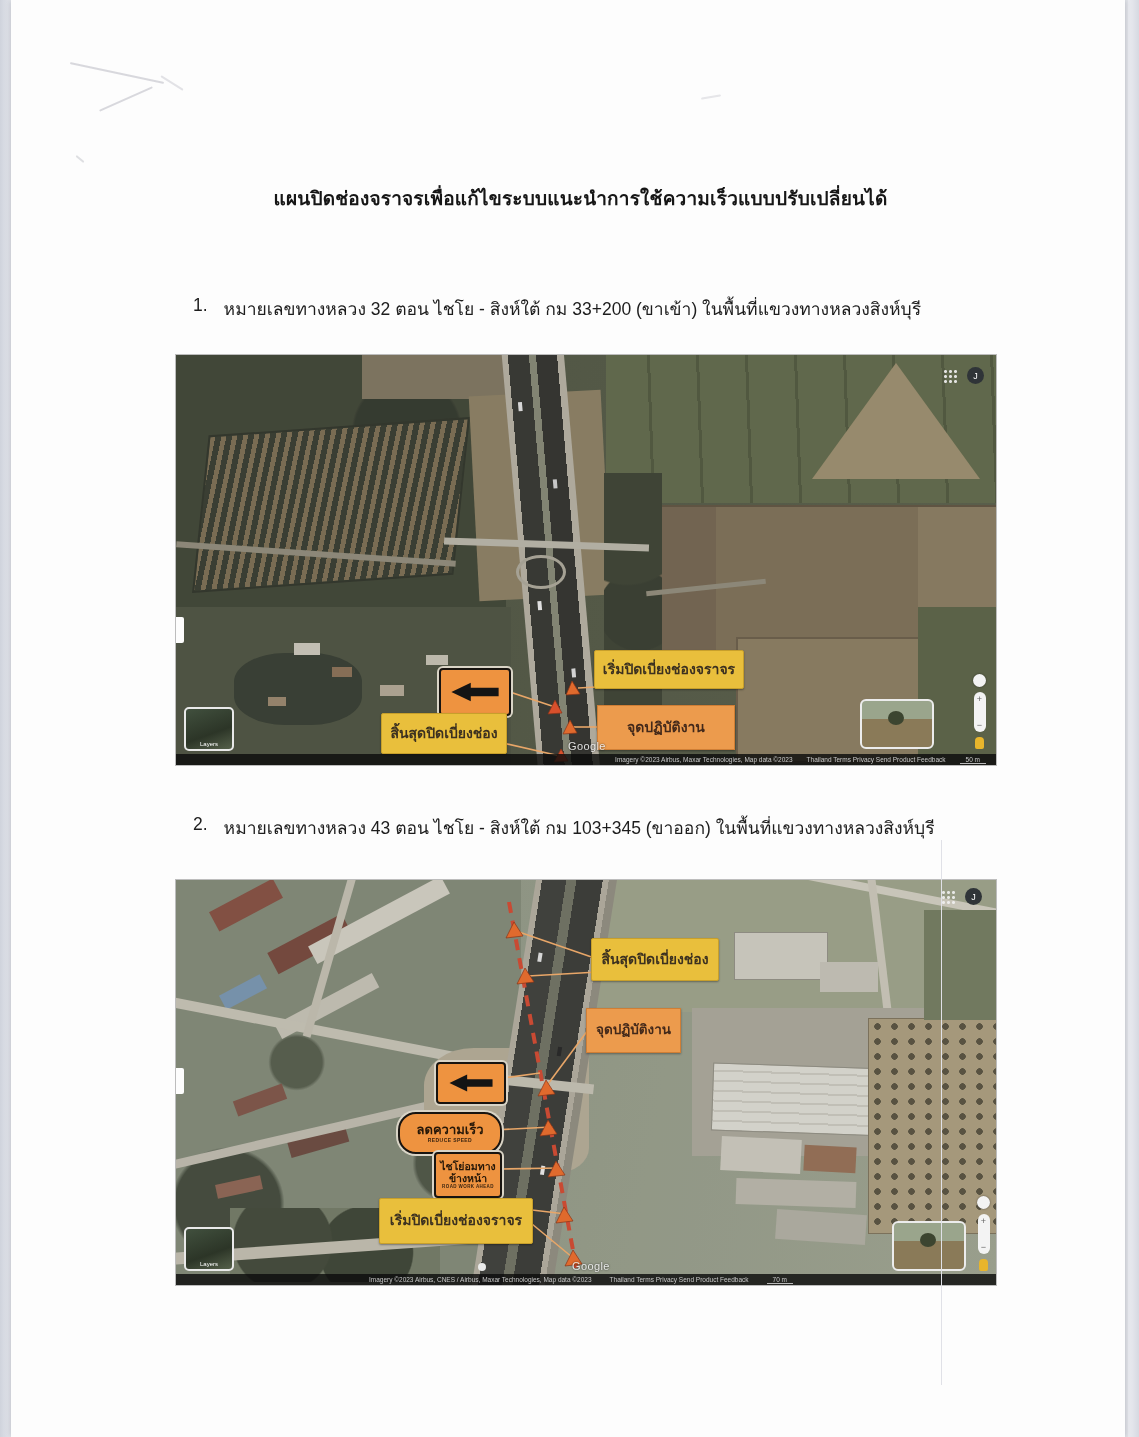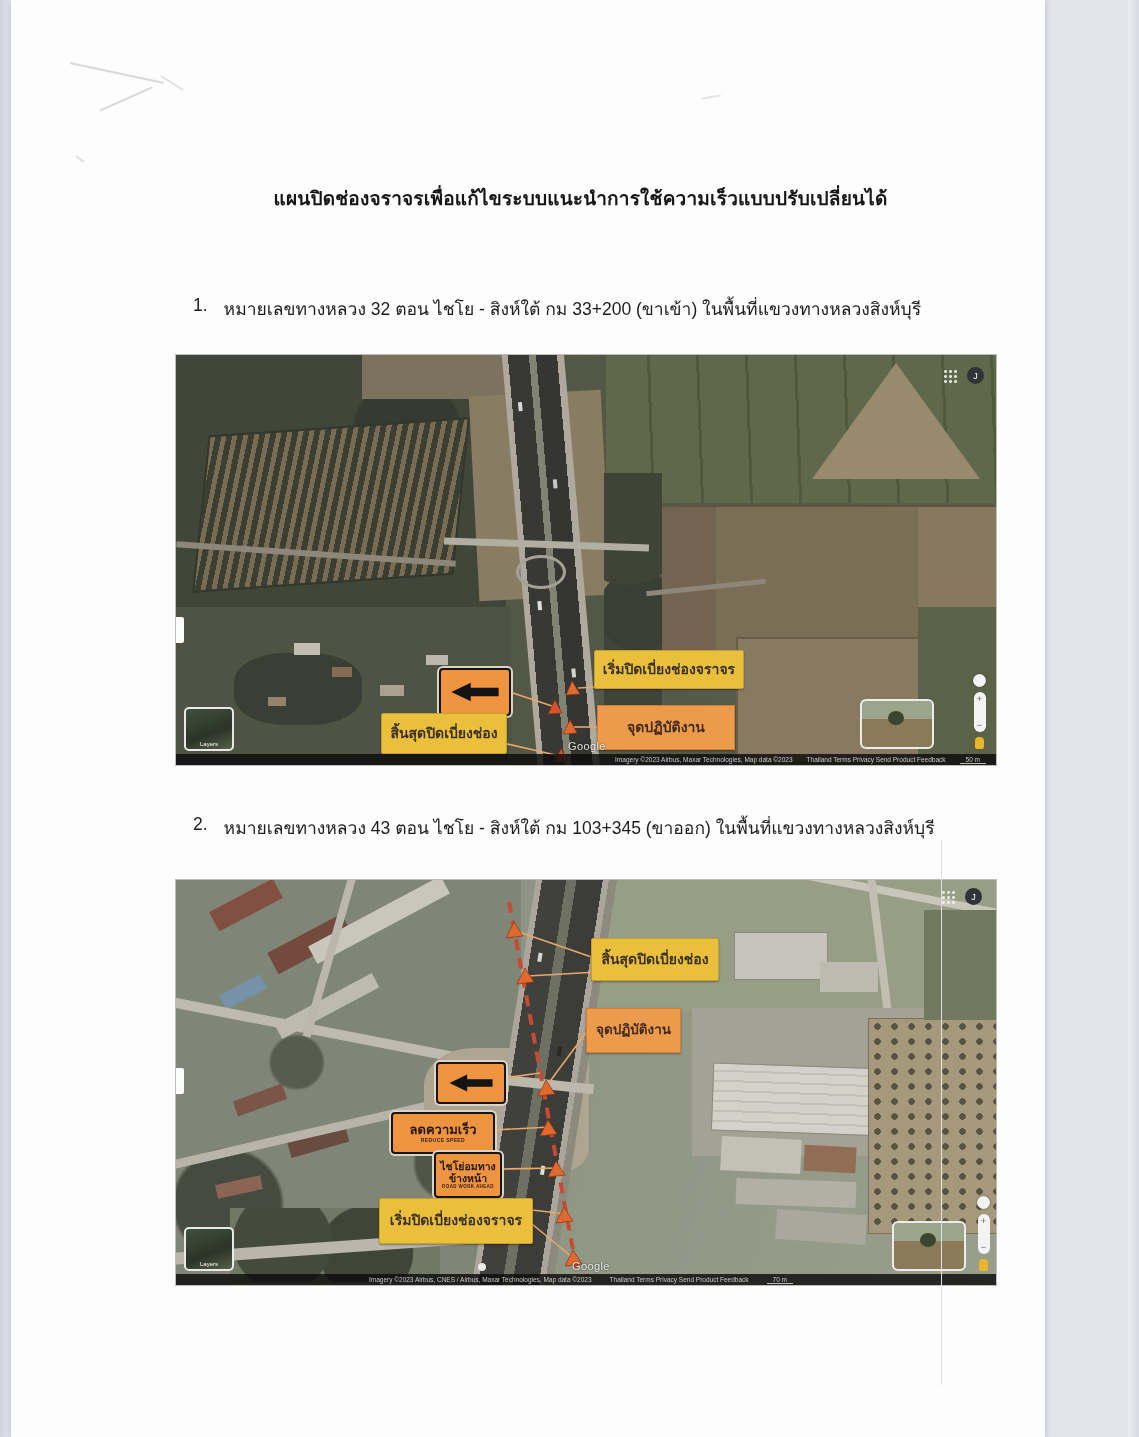--- a/index.html
+++ b/index.html
@@ -1,18 +1,18 @@
 <!DOCTYPE html>
 <html><head>
 <meta charset="utf-8">
 <style>
   html,body{margin:0;padding:0;background:#e3e5ea;}
   .canvas{position:relative;width:1139px;height:1437px;overflow:hidden;
           font-family:"Liberation Sans","DejaVu Sans",sans-serif;color:#1b1b1b;}
-  .page{position:absolute;left:11px;top:0;width:1034px;height:1437px;background:#fdfdfd;
+  .page{position:absolute;left:11px;top:0;width:1114px;height:1437px;background:#fdfdfd;
         box-shadow:0 0 6px rgba(90,95,110,.35);}
   .edge-l{position:absolute;left:0;top:0;width:11px;height:1437px;background:linear-gradient(90deg,#cfd3dc,#e6e8ee);}
   .edge-r{position:absolute;right:0;top:0;width:11px;height:1437px;background:linear-gradient(270deg,#d6d9e1,#ecedf2);}
   .smudge{position:absolute;background:#b9bac2;opacity:.55;border-radius:2px;}
   .title{position:absolute;left:0;top:183px;width:1139px;text-align:center;font-size:19px;font-weight:700;letter-spacing:.2px;color:#161616;}
   .intro{position:absolute;left:150px;top:251px;font-size:19px;font-weight:700;color:#161616;}
   .li{position:absolute;font-size:17.5px;color:#1d1d1d;display:flex;gap:16px;}
   .map{position:absolute;left:165px;width:820px;overflow:hidden;background:#6b6f5c;
        box-shadow:0 0 0 1px rgba(110,110,110,.45);}
   .sat{position:absolute;inset:0;filter:blur(.7px) saturate(.8) contrast(.93);}
@@ -214,21 +214,21 @@
         <polygon points="397,370 389,386 406,384" fill="#e06a2d" stroke="#8a3417" stroke-width=".7"></polygon>
       </svg>
 
       <div class="ylab" style="left:415px;top:58px;width:126px;height:41px;font-size:14px;">สิ้นสุดปิดเบี่ยงช่อง</div>
       <div class="olab" style="left:410px;top:128px;width:93px;height:43px;font-size:13.5px;">จุดปฏิบัติงาน</div>
       <div class="sign" style="left:260px;top:182px;width:66px;height:38px;">
         <svg width="50" height="20" viewBox="0 0 64 26">
           <polygon points="4,13 27,2 27,8 60,8 60,18 27,18 27,24" fill="#141414"></polygon>
         </svg>
       </div>
-      <div class="sign" style="left:215px;top:232px;width:100px;height:38px;font-size:13px;">
+      <div class="sign" style="left:222px;top:232px;width:100px;height:38px;font-size:13px;border-radius:18px;">
         <span>ลดความเร็ว</span>
         <span class="sub">REDUCE SPEED</span>
       </div>
       <div class="sign" style="left:258px;top:272px;width:64px;height:42px;font-size:10.5px;">
         <span>ไชโย่อมทาง</span>
         <span>ข้างหน้า</span>
         <span class="sub" style="font-size:4.5px;">ROAD WORK AHEAD</span>
       </div>
       <div class="ylab" style="left:203px;top:318px;width:152px;height:44px;font-size:14px;">เริ่มปิดเบี่ยงช่องจราจร</div>
 

